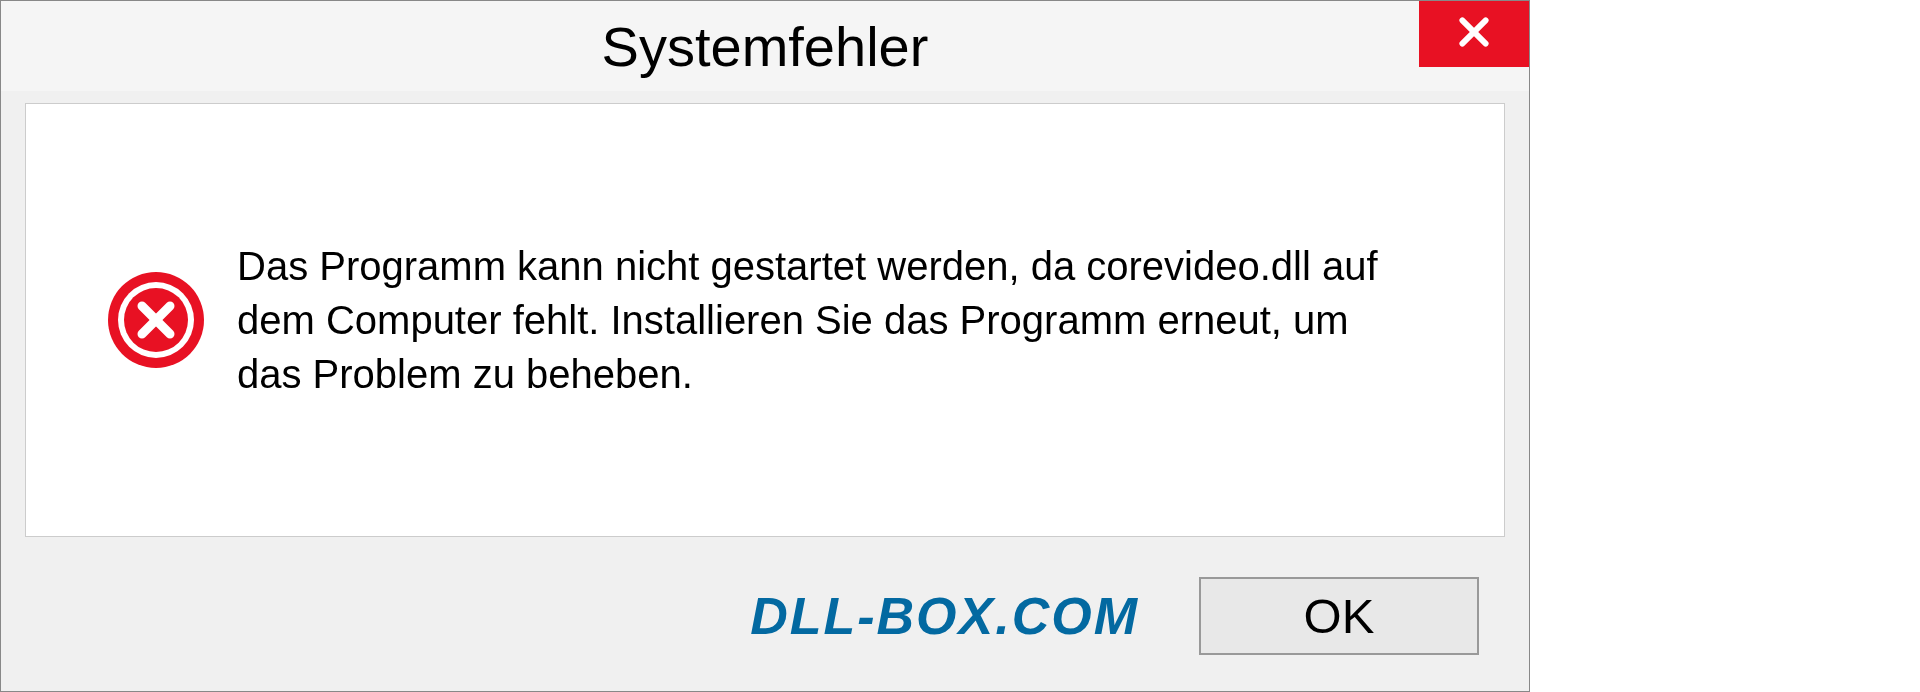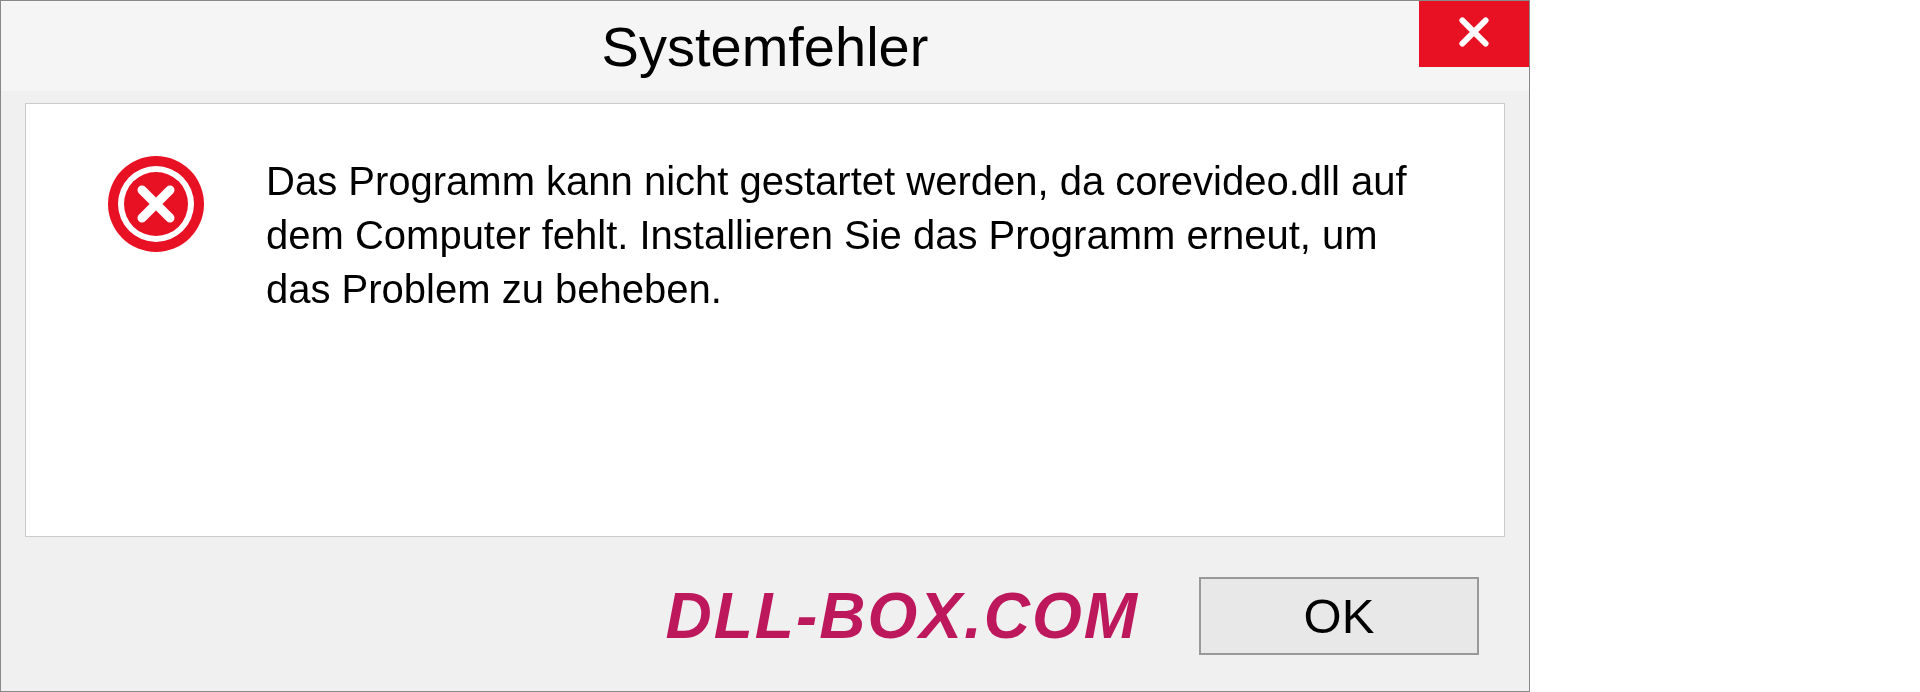--- a/index.html
+++ b/index.html
@@ -51,47 +51,47 @@
     .close-button svg {
       width: 40px;
       height: 40px;
     }
     .content-area {
       margin: 12px 24px 24px 24px;
       background: #ffffff;
       border: 1px solid #cccccc;
       flex: 1;
       display: flex;
-      align-items: flex-start;
+      align-items: center;
       padding: 50px 80px;
-      gap: 60px;
+      gap: 31px;
     }
     .error-icon {
       flex-shrink: 0;
       width: 100px;
       height: 100px;
     }
     .message-text {
       font-size: 40px;
       line-height: 1.35;
       color: #000000;
       font-weight: 400;
     }
     .footer {
       height: 130px;
       display: flex;
       align-items: center;
       justify-content: space-between;
       padding: 0 50px 20px 50px;
     }
     .watermark {
-      font-size: 64px;
+      font-size: 52px;
       font-weight: 800;
       font-style: italic;
-      color: #be185d;
+      color: #0369a1;
       letter-spacing: 2px;
       margin-left: auto;
       margin-right: 60px;
       font-family: Arial, sans-serif;
     }
     .ok-button {
       width: 280px;
       height: 78px;
       background: #e8e8e8;
       border: 2px solid #999999;

